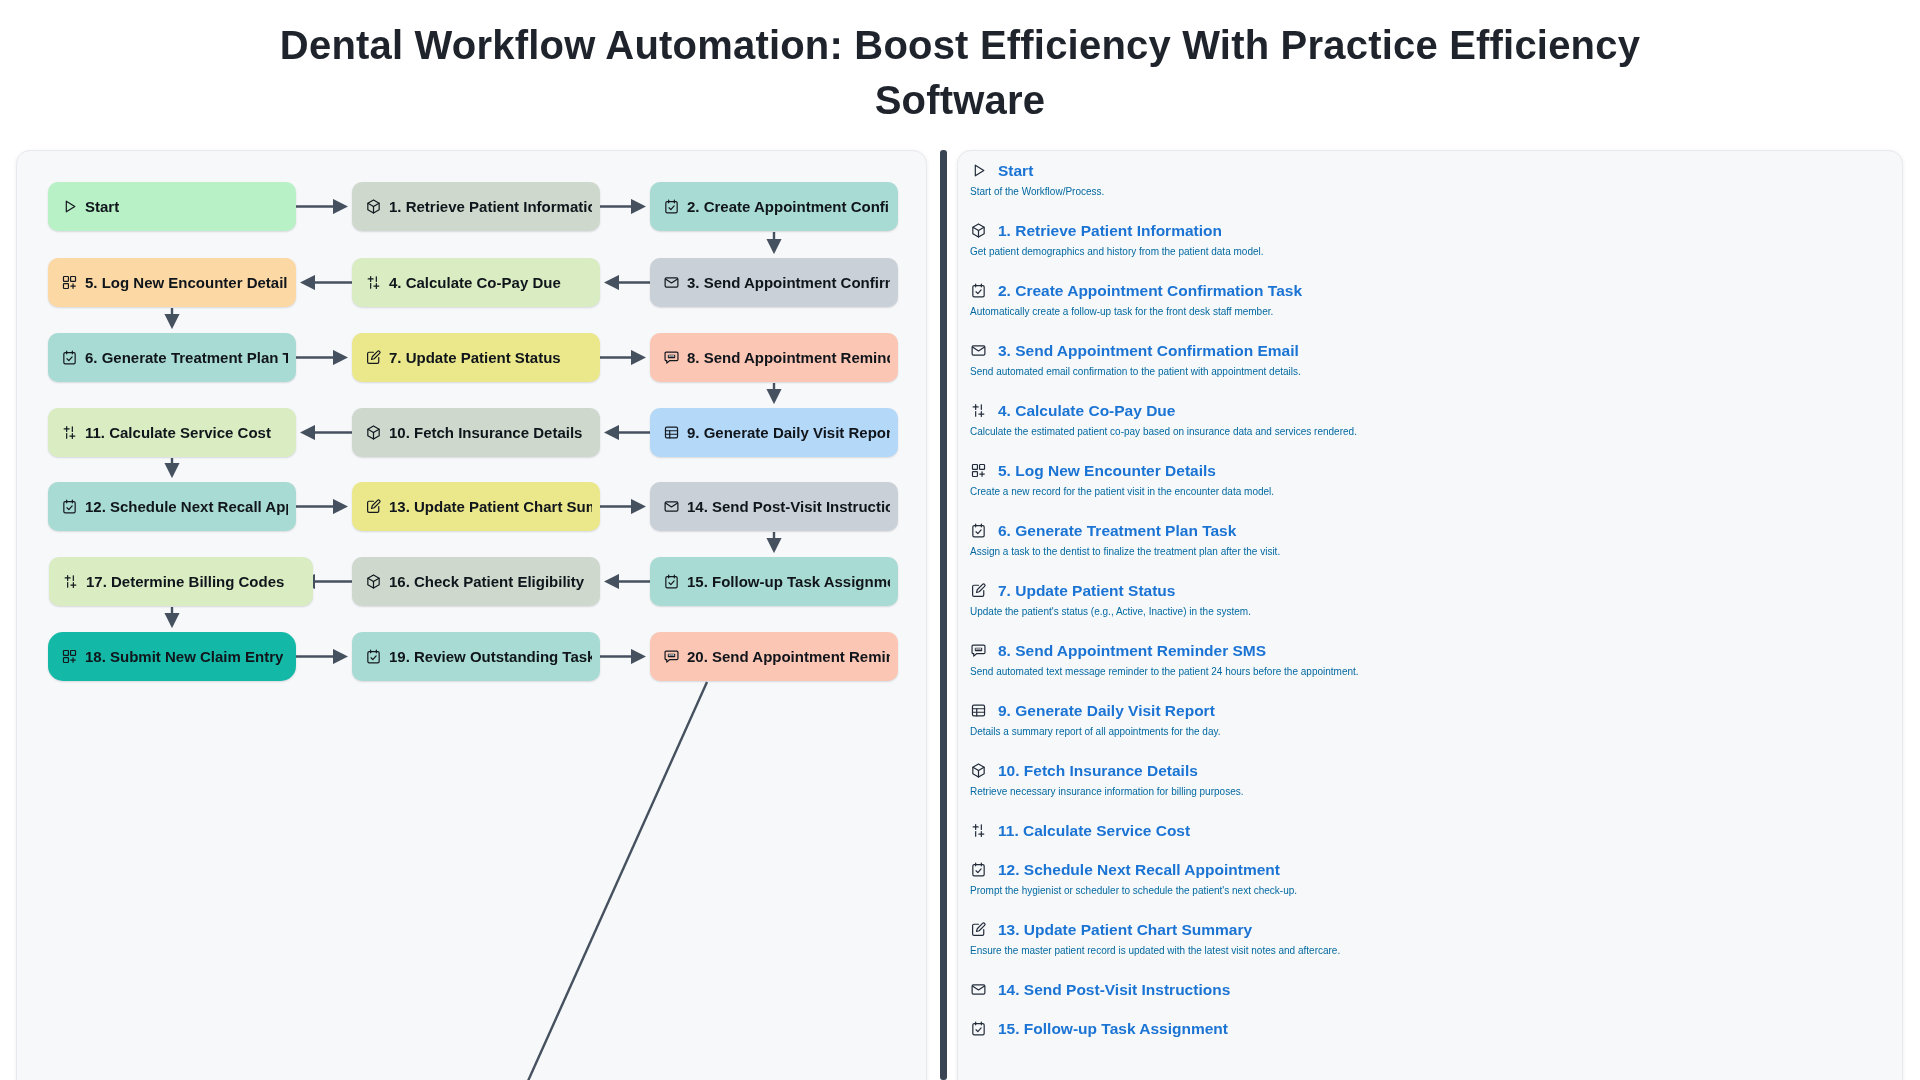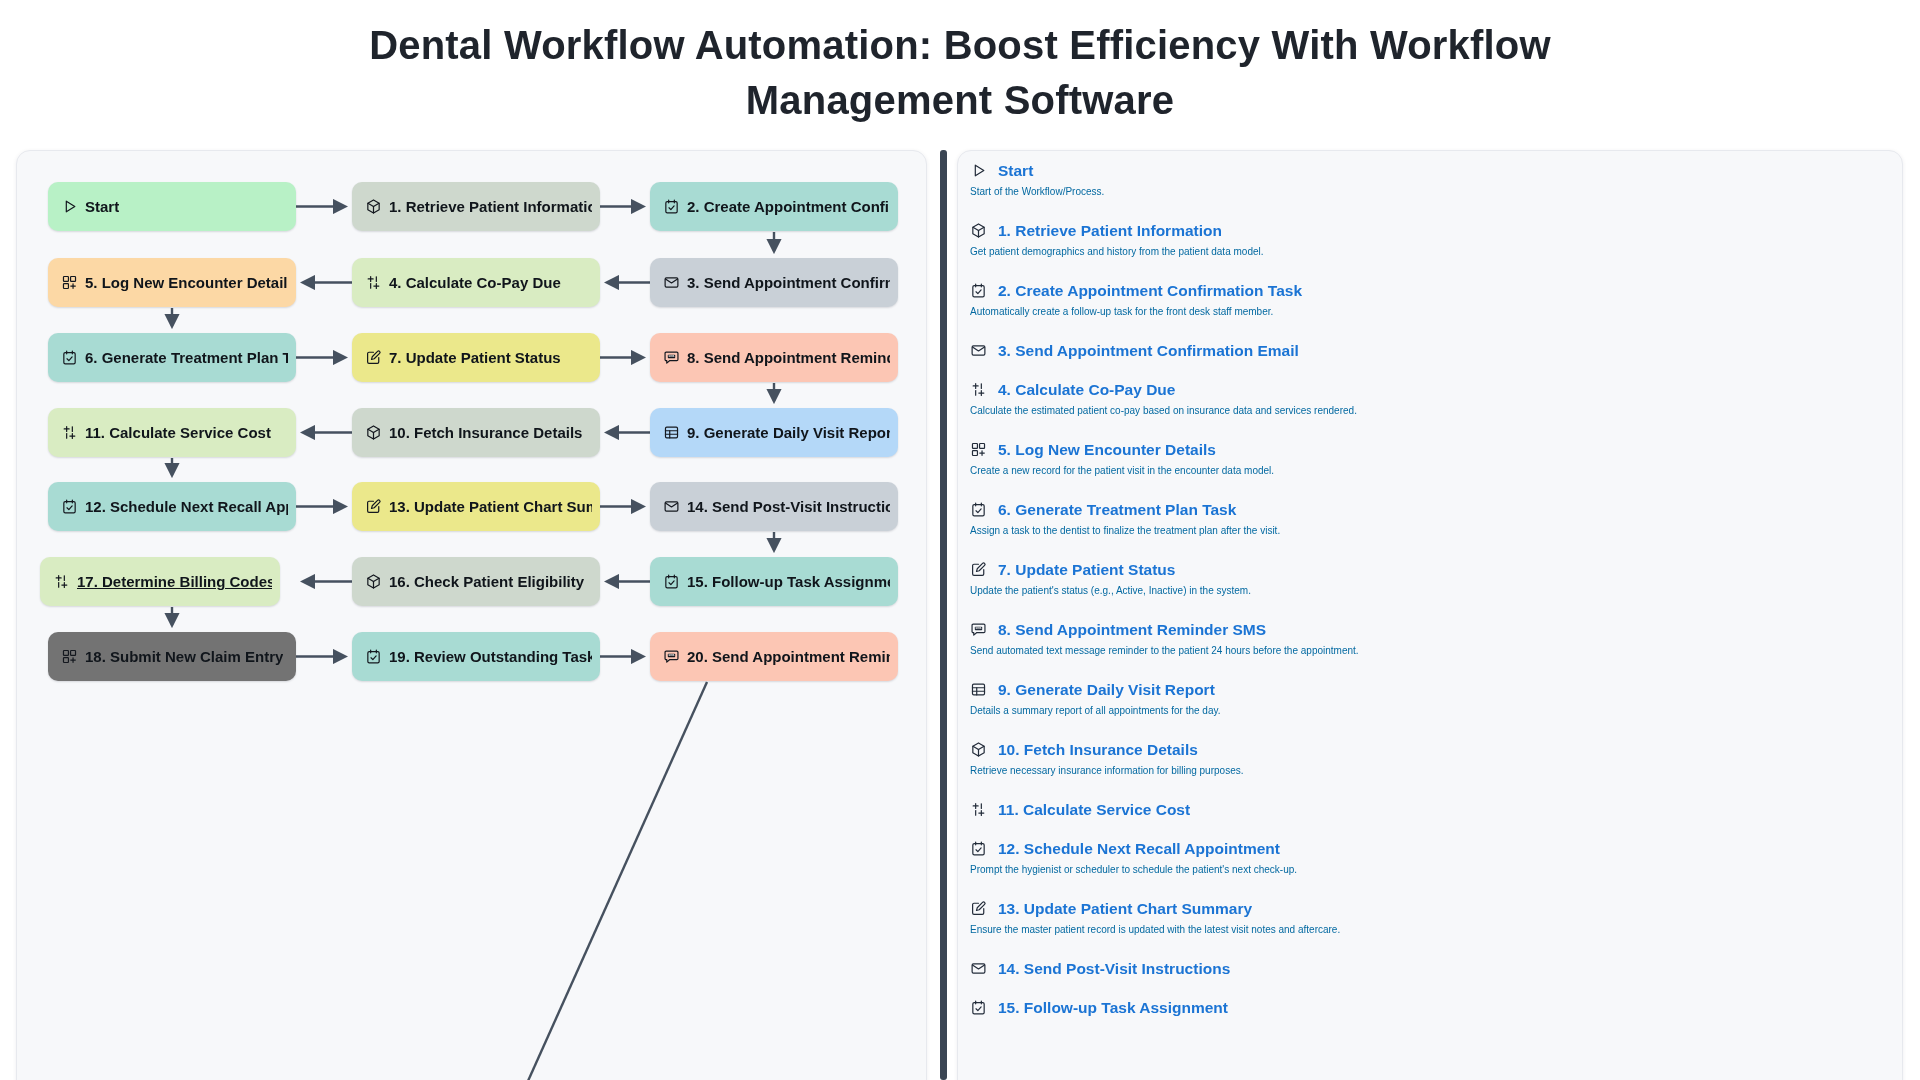--- a/index.html
+++ b/index.html
@@ -51,21 +51,21 @@
   }
   .dhead svg{flex:0 0 auto;display:block;}
   .ddesc{
     font-size:10px;line-height:21px;color:#0369a1;margin-top:0px;
   }
 </style>
 </head>
 <body>
 
 <div id="page-title">
-  <h1>Dental Workflow Automation: Boost Efficiency With Workflow Management Software</h1>
+  <h1>Dental Workflow Automation: Boost Efficiency With Practice Efficiency Software</h1>
 </div>
 
 <div class="panel" id="flow-panel">
   <div id="flow-canvas">
     <svg id="edge-svg" width="911" height="960">
         <defs>
           <marker id="ah" viewBox="0 0 10 10" refX="8" refY="5" markerWidth="6.5" markerHeight="6.5" orient="auto-start-reverse">
             <path d="M0 0 L10 5 L0 10 z" fill="#46515f"></path>
           </marker>
         </defs>
@@ -253,32 +253,32 @@
       <div class="node" style="left: 335px; top: 406px; width: 248px; background: rgb(206, 216, 205);">
         <span style="display: flex;">
           <svg width="17" height="17" viewBox="0 0 24 24" fill="none" stroke="#14181f" stroke-width="1.7" stroke-linecap="round" stroke-linejoin="round">
             <path d="M12 2.7l8 4.6v9.4l-8 4.6-8-4.6V7.3z"></path>
             <path d="M4.2 7.5 12 12l7.8-4.5"></path>
             <path d="M12 12v9.2"></path>
           </svg>
         </span>
         <span class="lbl">16. Check Patient Eligibility</span>
       </div>
-      <div class="node" style="left: 23px; top: 406px; width: 240px; background: rgb(217, 236, 194); text-decoration: underline;">
+      <div class="node" style="left: 32px; top: 406px; width: 264px; background: rgb(217, 236, 194);">
         <span style="display: flex;">
           <svg width="17" height="17" viewBox="0 0 24 24" fill="none" stroke="#14181f" stroke-width="1.7" stroke-linecap="round" stroke-linejoin="round">
             <path d="M8 3.5v7M4.5 7h7"></path>
             <path d="M16 13.5v7M12.5 17h7"></path>
             <path d="M16 4v6.5"></path>
             <path d="M8 13.5V20"></path>
           </svg>
         </span>
         <span class="lbl">17. Determine Billing Codes</span>
       </div>
-      <div class="node" style="left: 31px; top: 481px; width: 248px; background: #737373;">
+      <div class="node" style="left: 31px; top: 481px; width: 248px; background: #14b8a6; border-radius: 15px;">
         <span style="display: flex;">
           <svg width="17" height="17" viewBox="0 0 24 24" fill="none" stroke="#14181f" stroke-width="1.7" stroke-linecap="round" stroke-linejoin="round">
             <rect x="3.5" y="3.5" width="7" height="7" rx="1"></rect>
             <rect x="13.5" y="3.5" width="7" height="7" rx="1"></rect>
             <rect x="3.5" y="13.5" width="7" height="7" rx="1"></rect>
             <path d="M17 13.8v6.4M13.8 17h6.4"></path>
           </svg>
         </span>
         <span class="lbl">18. Submit New Claim Entry</span>
       </div>
@@ -349,20 +349,21 @@
     <div class="ditem">
       <div class="dhead">
         <span style="display: flex;">
           <svg width="17" height="17" viewBox="0 0 24 24" fill="none" stroke="#232c3a" stroke-width="1.7" stroke-linecap="round" stroke-linejoin="round">
             <rect x="3" y="5.5" width="18" height="13" rx="1.8"></rect>
             <path d="M3.5 7.2 12 12.7 20.5 7.2"></path>
           </svg>
         </span>
         <span>3. Send Appointment Confirmation Email</span>
       </div>
+      <div class="ddesc">Send automated email confirmation to the patient with appointment details.</div>
     </div>
     <div class="ditem">
       <div class="dhead">
         <span style="display: flex;">
           <svg width="17" height="17" viewBox="0 0 24 24" fill="none" stroke="#232c3a" stroke-width="1.7" stroke-linecap="round" stroke-linejoin="round">
             <path d="M8 3.5v7M4.5 7h7"></path>
             <path d="M16 13.5v7M12.5 17h7"></path>
             <path d="M16 4v6.5"></path>
             <path d="M8 13.5V20"></path>
           </svg>

